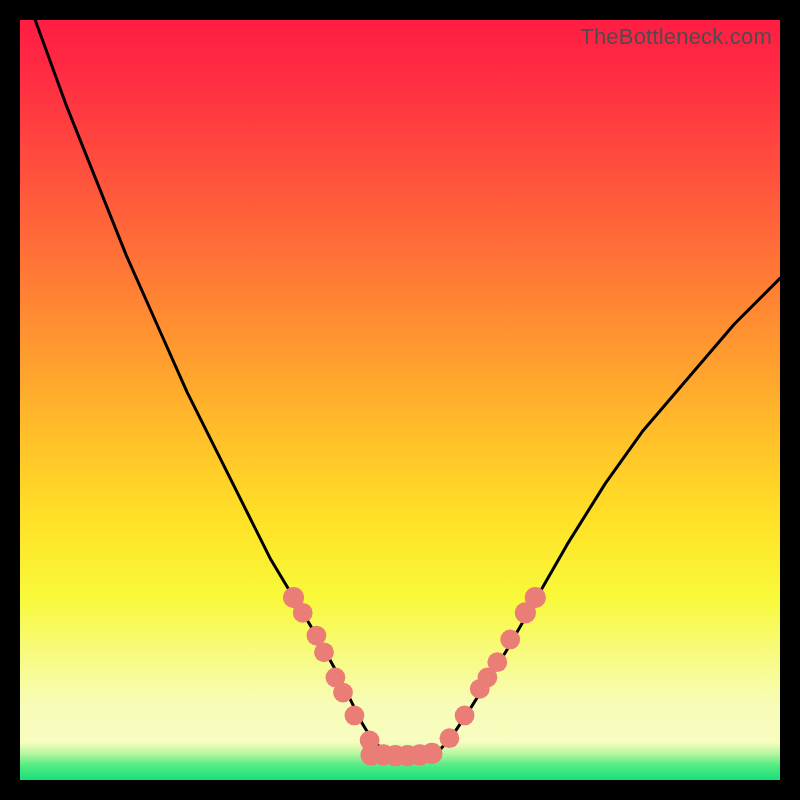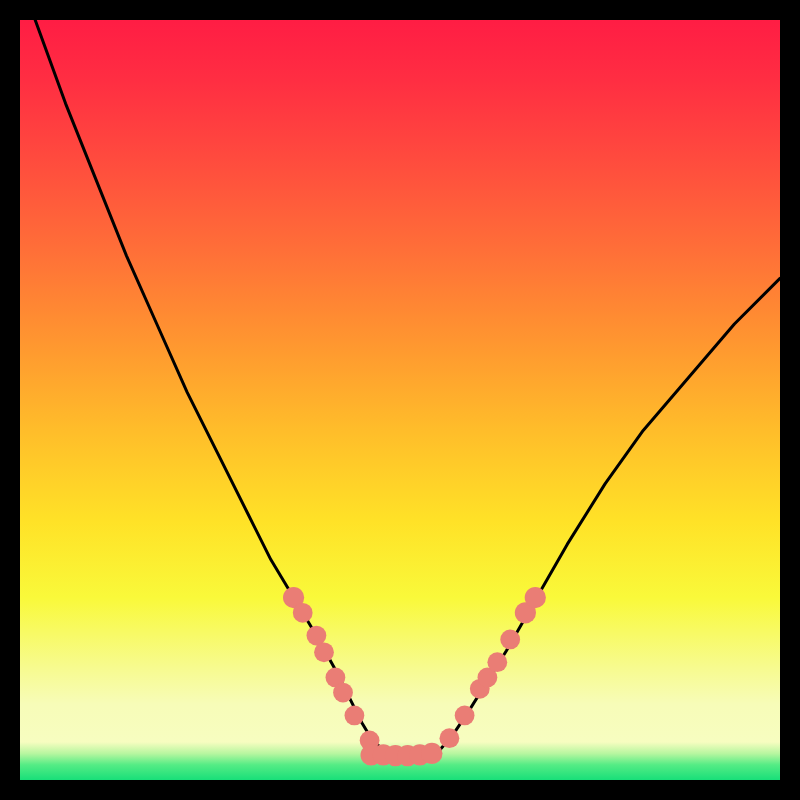--- a/index.html
+++ b/index.html
@@ -87,13 +87,14 @@
         <circle cx="444.6" cy="695.4" r="9.9" fill="#ea7d75"></circle>
         <circle cx="459.8" cy="668.8" r="9.9" fill="#ea7d75"></circle>
         <circle cx="467.4" cy="657.4" r="9.9" fill="#ea7d75"></circle>
         <circle cx="477.3" cy="642.2" r="9.9" fill="#ea7d75"></circle>
         <circle cx="490.2" cy="619.4" r="9.9" fill="#ea7d75"></circle>
         <circle cx="505.4" cy="592.8" r="10.6" fill="#ea7d75"></circle>
         <circle cx="515.3" cy="577.6" r="10.6" fill="#ea7d75"></circle>
       </g>
   </svg>
 
+  <div class="watermark">TheBottleneck.com</div>
 </div>
 
 </body></html>

